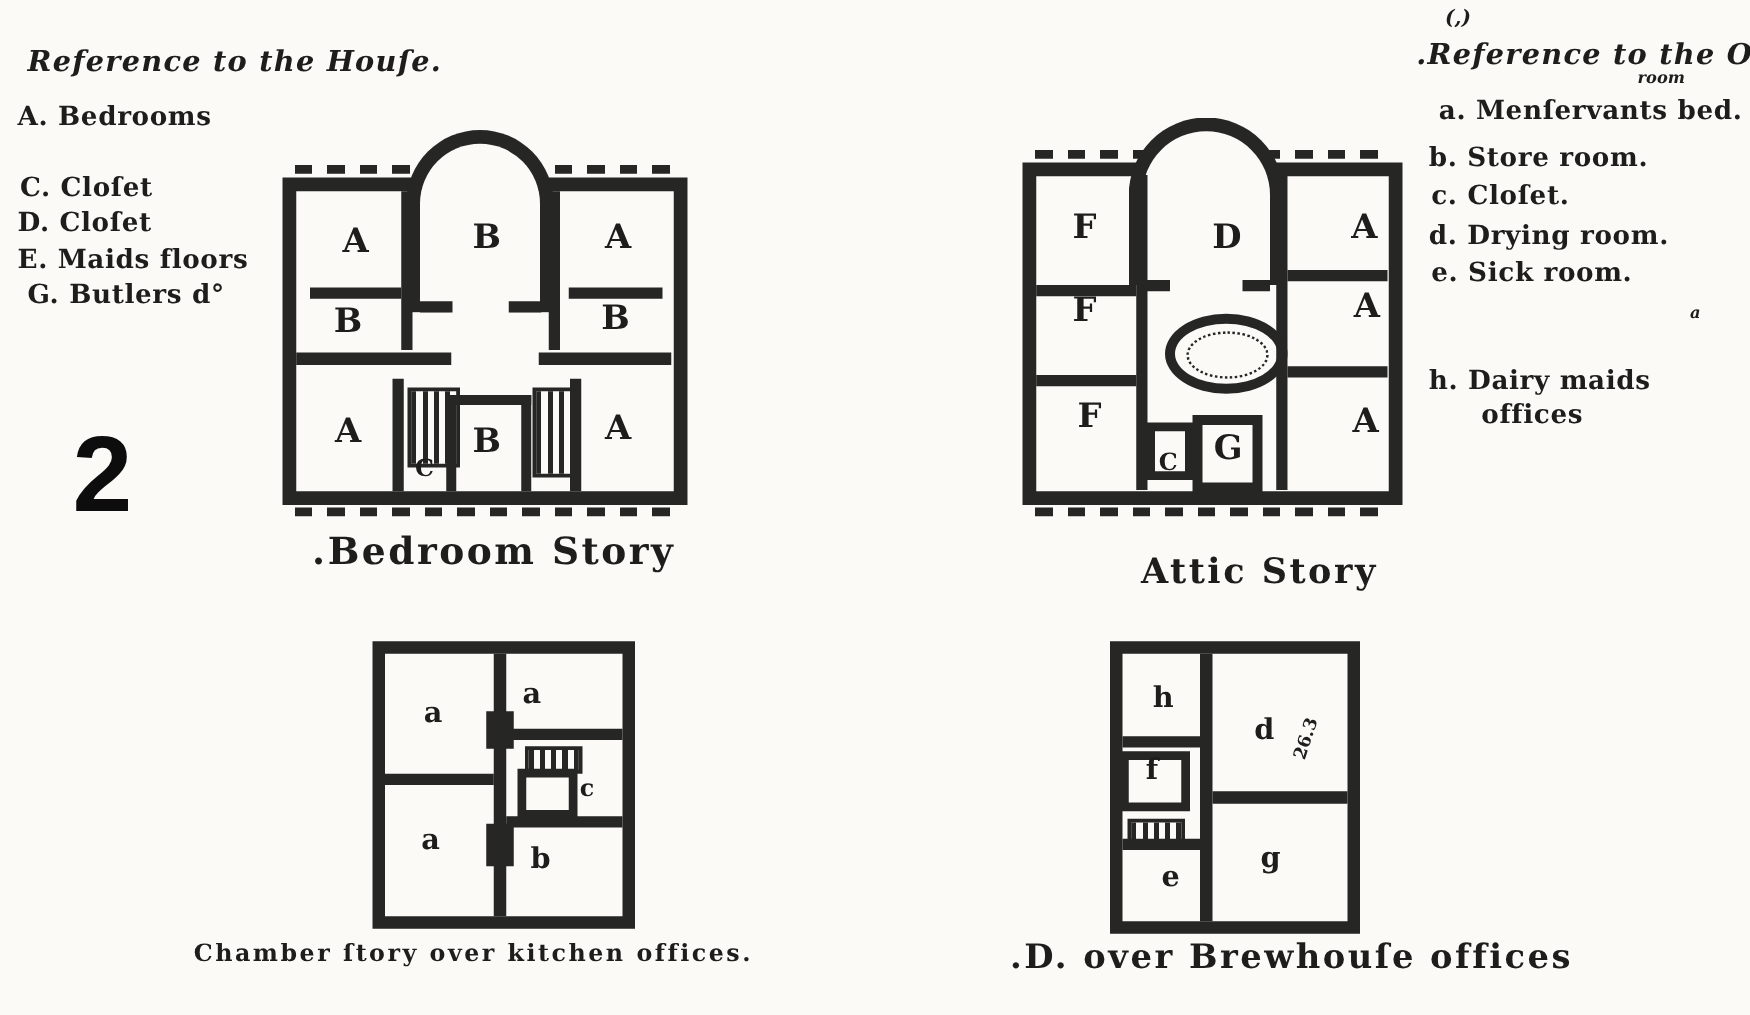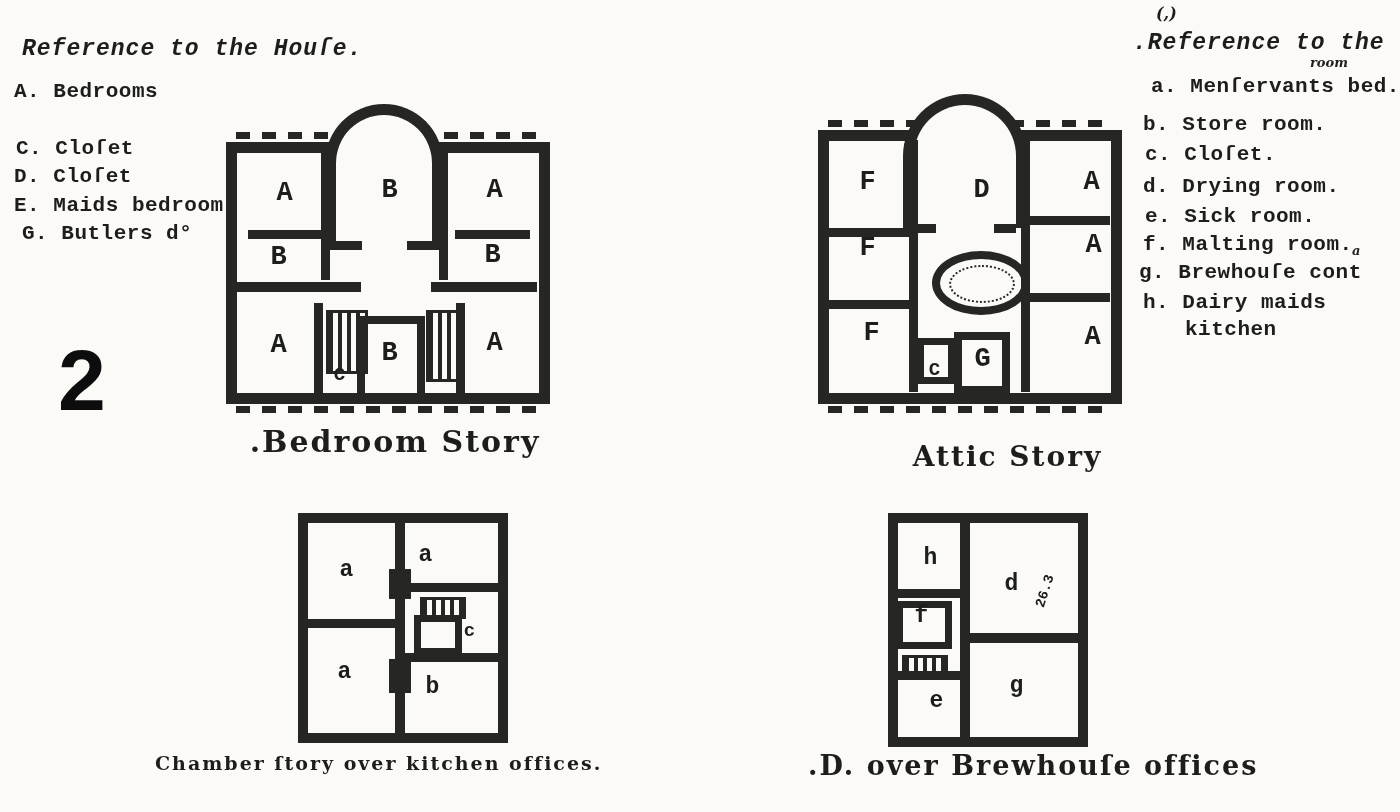--- a/index.html
+++ b/index.html
@@ -5,21 +5,21 @@
   :root{
     --ink:#1d1d1b;
     --wall:#262624;
     --paper:#fbfaf7;
   }
   html,body{margin:0;padding:0;background:#ffffff;}
   .stage{
     position:relative;width:1400px;height:812px;background:var(--paper);
     overflow:hidden;font-family:"DejaVu Serif",serif;color:var(--ink);
   }
-  .abs{position:absolute;font-family:Liberation Mono, monospace;}
+  .abs{position:absolute;}
   
   .outer{position:absolute;border:11px solid var(--wall);background:transparent;z-index:1;}
   .bow{position:absolute;border:11px solid var(--wall);border-bottom:none;background:var(--paper);z-index:2;}
   .w{position:absolute;background:var(--wall);z-index:3;}
   .box{position:absolute;border:7px solid var(--wall);background:transparent;z-index:3;}
   .oval{position:absolute;border:8px solid var(--wall);border-radius:50%;z-index:3;}
   .oval-inner{position:absolute;border:2px dotted var(--wall);border-radius:50%;z-index:3;}
   .stair{position:absolute;z-index:3;border:3px solid var(--wall);
     background:repeating-linear-gradient(90deg,var(--wall) 0 4px,transparent 4px 9px);}
   .crenel{position:absolute;height:7px;z-index:1;
@@ -44,38 +44,36 @@
 </head>
 <body>
 
 <div class="stage">
 
   <div class="abs" style="left:14px;top:36px;width:260px;height:230px;z-index:5">
     <div class="legend-title" style="left:8px;top:0">Reference to the Houſe.</div>
     <div class="legend-item" style="left:0;top:44px">A. Bedrooms</div>
     <div class="legend-item" style="left:2px;top:101px">C. Cloſet</div>
     <div class="legend-item" style="left:0;top:129px">D. Cloſet</div>
-    <div class="legend-item" style="left:0;top:158px">E. Maids bedroom</div>
+    <div class="legend-item" style="left:0;top:158px">E. Maids floors</div>
     <div class="legend-item" style="left:8px;top:186px">G. Butlers d°</div>
   </div>
 
   <div class="sup" style="left:1156px;top:4px;font-size:16px">(,)</div>
   <div class="sup" style="left:1310px;top:55px">room</div>
   <div class="sup" style="left:1352px;top:243px">a</div>
   <div class="abs" style="left:1133px;top:30px;width:265px;height:330px;z-index:5">
     <div class="legend-title" style="left:0;top:0">.Reference to the Offices.</div>
     <div class="legend-item" style="left:18px;top:45px">a. Menſervants bed.</div>
     <div class="legend-item" style="left:10px;top:83px">b. Store room.</div>
     <div class="legend-item" style="left:12px;top:113px">c. Cloſet.</div>
     <div class="legend-item" style="left:10px;top:145px">d. Drying room.</div>
     <div class="legend-item" style="left:12px;top:175px">e. Sick room.</div>
-    <div class="legend-item" style="left:10px;top:203px">f. Malting room.</div>
-    <div class="legend-item" style="left:6px;top:231px">g. Brewhouſe cont</div>
     <div class="legend-item" style="left:10px;top:261px">h. Dairy maids</div>
-    <div class="legend-item" style="left:52px;top:288px">kitchen</div>
+    <div class="legend-item" style="left:52px;top:288px">offices</div>
   </div>
 
   <div class="page-num modern" style="left:58px;top:337px">2</div>
 
 
   <div class="abs" style="left:226px;top:98px;width:326px;height:324px">
     <div class="crenel" style="left:10px;top:34px;width:304px"></div>
     <div class="crenel" style="left:10px;top:308px;width:304px"></div>
     <div class="outer" style="left:0;top:44px;width:302px;height:240px"></div>
     <div class="bow" style="left:99px;top:6px;width:96px;height:135px;border-radius:59px 59px 0 0"></div>

